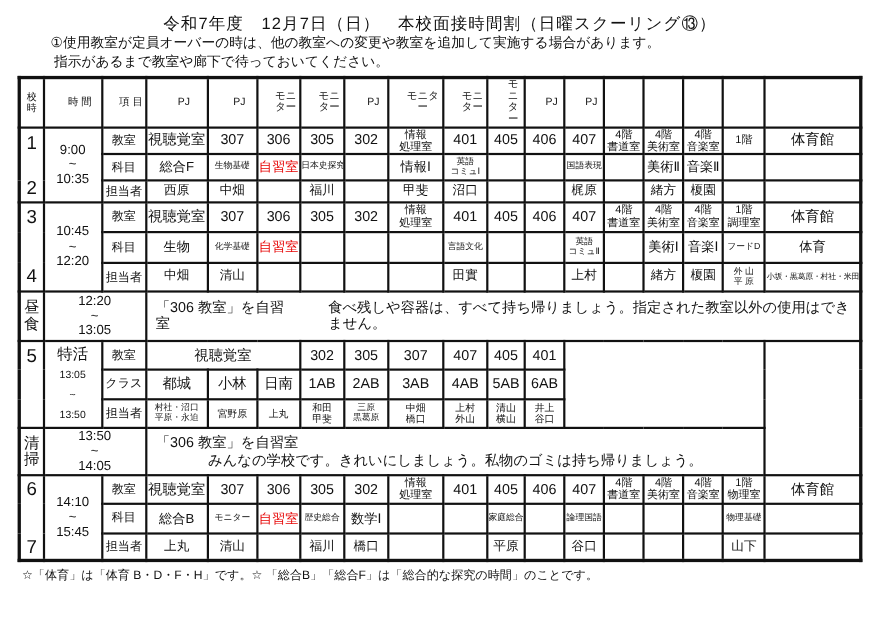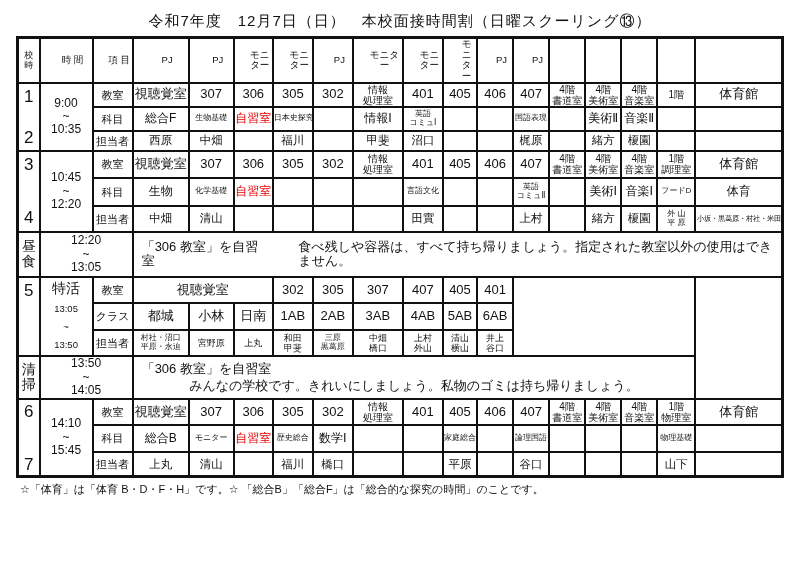--- a/index.html
+++ b/index.html
@@ -45,20 +45,22 @@
   .cleanwrap .l1{text-align:left;padding-left:8px;}
   .cleanwrap .l2{text-align:center;margin-top:3px;}
   .foot{margin:4px 0 0 20px;font-size:11px;}
 </style>
 </head>
 <body>
 
 <div class="page">
 
   <div class="title">令和7年度　12月7日（日）　本校面接時間割（日曜スクーリング⑬）</div>
+  <div class="notice-l">①使用教室が定員オーバーの時は、他の教室への変更や教室を追加して実施する場合があります。</div>
+  <div class="notice-l ind">指示があるまで教室や廊下で待っておいてください。</div>
 
   <table>
     <colgroup>
       <col style="width:22px">
         <col style="width:53px">
         <col style="width:40px">
       <col style="width:56px">
         <col style="width:45px">
         <col style="width:39px">
       <col style="width:40px">

